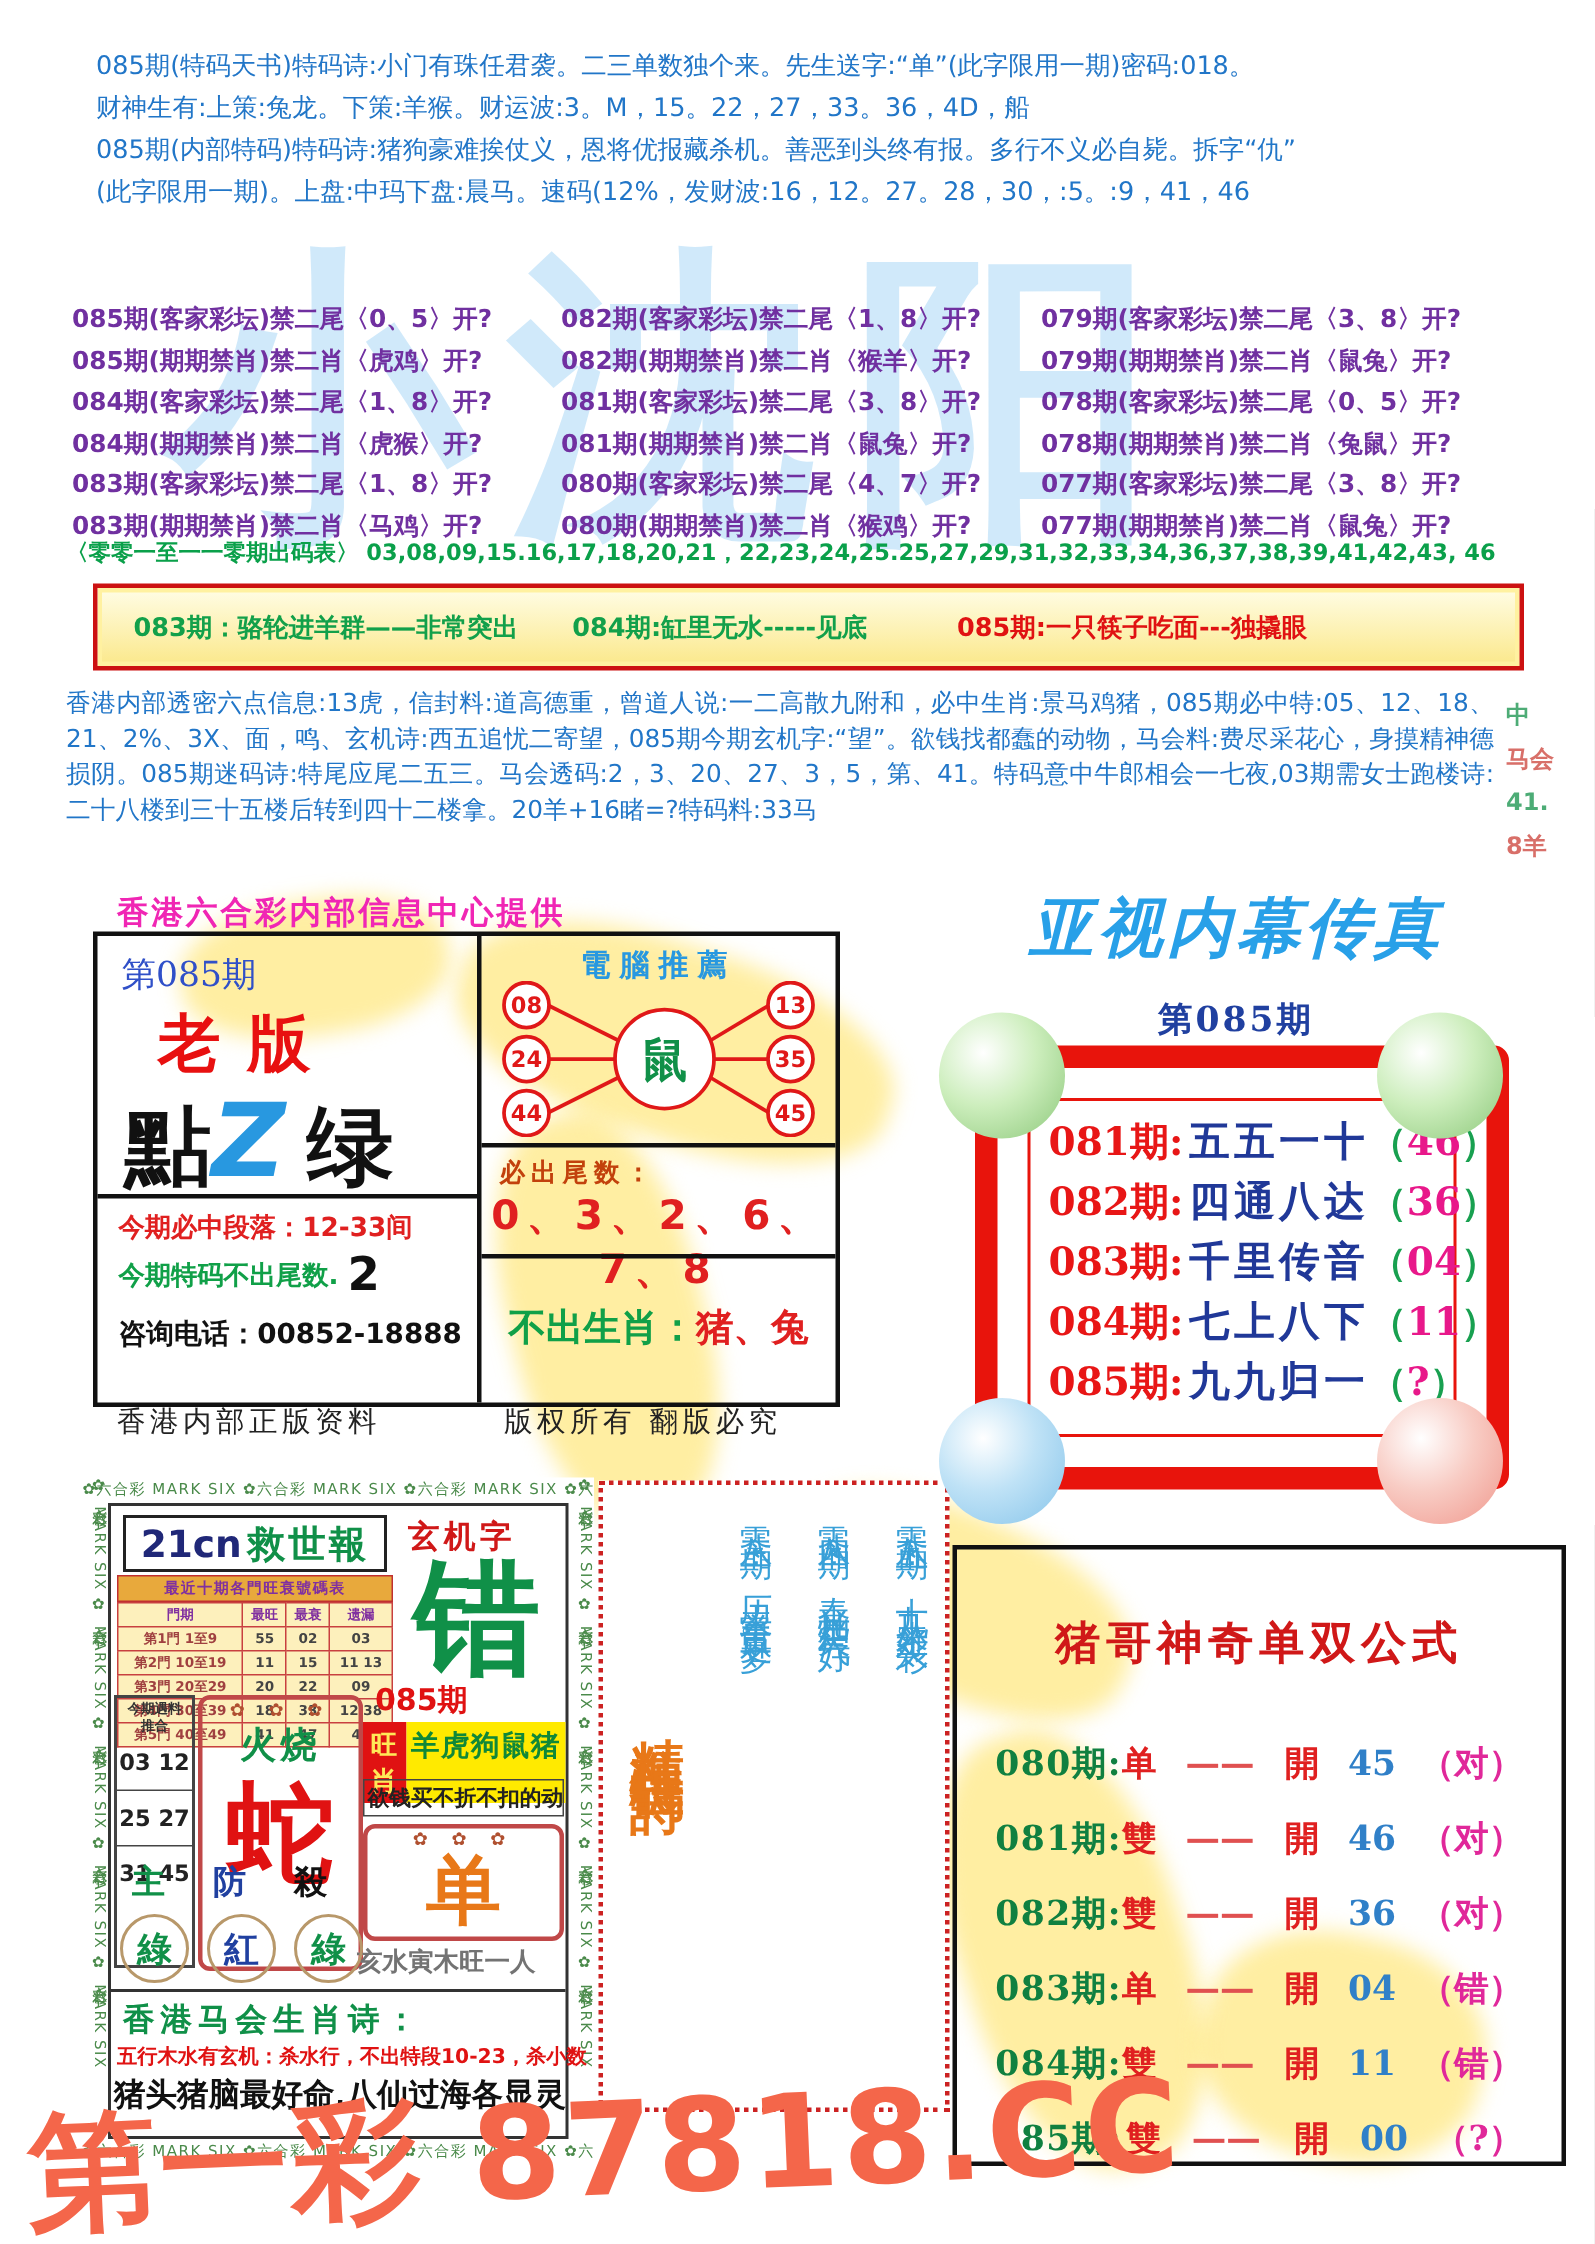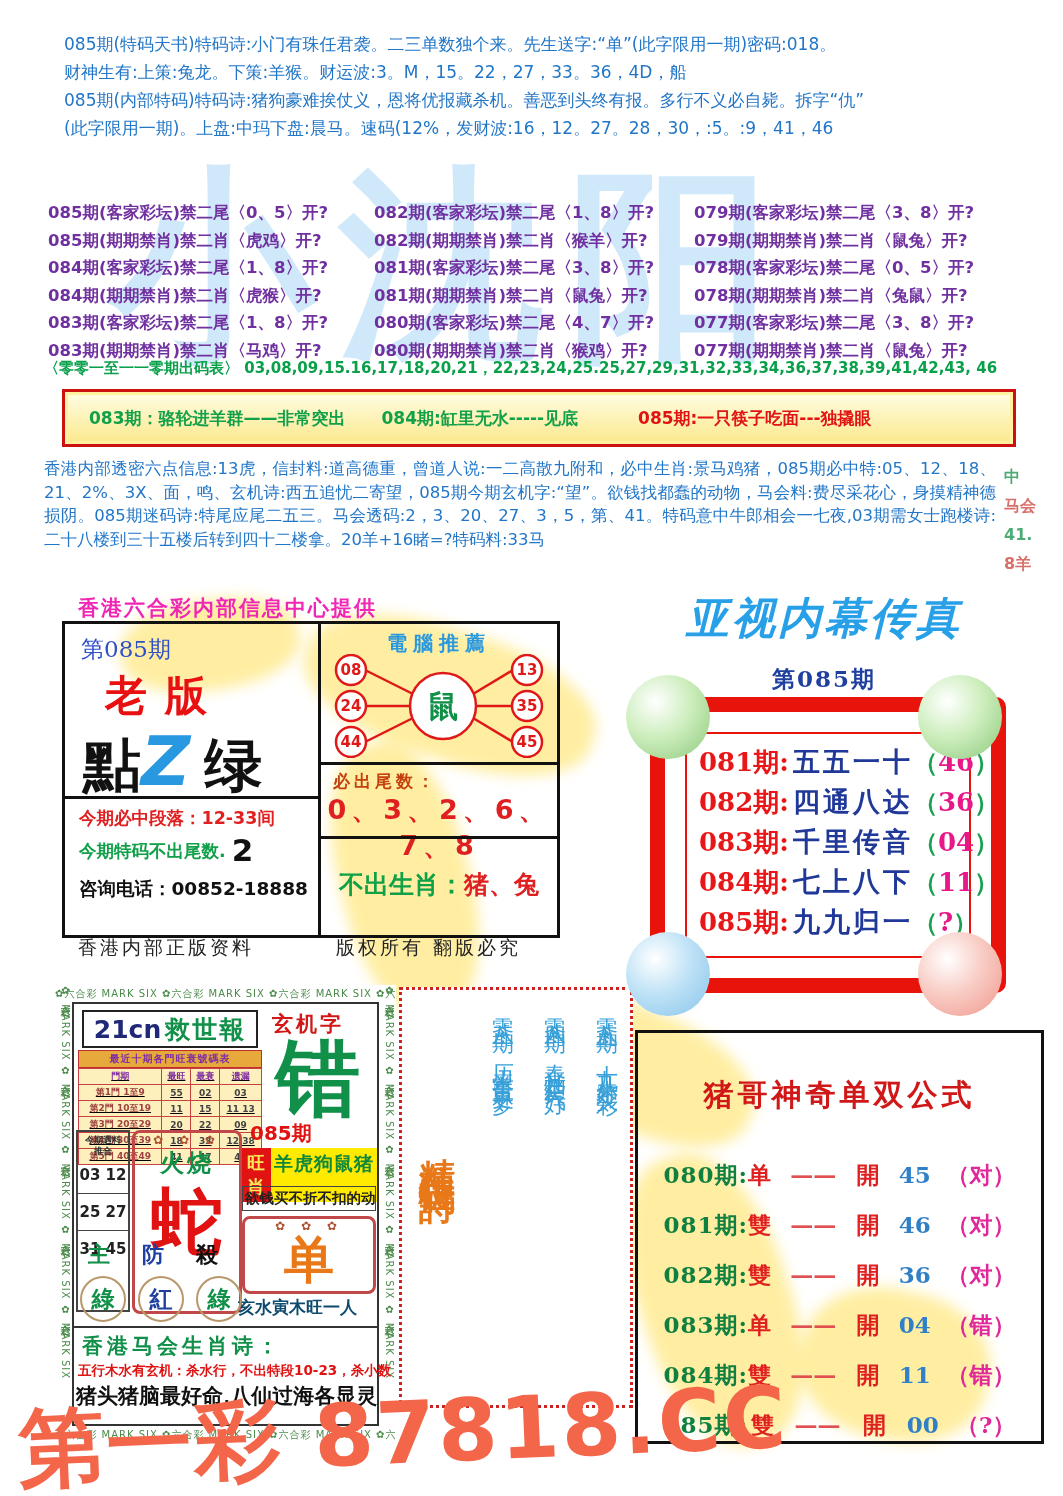--- a/index.html
+++ b/index.html
@@ -104,21 +104,21 @@
   .masthead{position:absolute;left:8px;top:6px;width:172px;height:34px;border:2px solid #222;
             display:flex;align-items:center;justify-content:center;white-space:nowrap;}
   .mh-pre{color:#202878;font-size:25px;font-weight:bold;}
   .mh-name{color:#109048;font-size:25px;font-weight:bold;font-family:"DejaVu Serif",serif;letter-spacing:2px;margin-left:4px;}
   .xuanji-lb{position:absolute;left:198px;top:6px;color:#d01818;font-size:21px;font-weight:bold;letter-spacing:3px;}
   .xuanji-ch{position:absolute;left:202px;top:28px;color:#109048;font-size:84px;font-weight:bold;
              font-family:"DejaVu Serif",serif;line-height:92px;}
   .ntable-wrap{position:absolute;left:4px;top:46px;width:184px;}
   .ntable-title{background:#e8a93c;border:1px solid #c03030;color:#8030a0;font-size:10px;
                 font-weight:bold;text-align:center;padding:1px 0;letter-spacing:1px;}
-  table.ntable{border-collapse:collapse;width:100%;background:#fdf0bc;text-decoration:underline;}
+  table.ntable{border-collapse:collapse;width:100%;background:#fdf0bc;}
   table.ntable th,table.ntable td{border:1px solid #c84040;font-size:9px;padding:1px 2px;text-align:center;}
   table.ntable th{color:#8030a0;font-weight:bold;}
   td.gate{color:#a04040;font-weight:bold;white-space:nowrap;}
   td.num{color:#444;font-weight:bold;}
   .tuijian{position:absolute;left:2px;top:126px;width:50px;height:178px;border:2px solid #444;
            display:flex;flex-direction:column;align-items:center;}
   .tj-lb{font-size:9px;color:#333;font-weight:bold;text-align:center;line-height:11px;margin-top:3px;}
   .tj-num{font-size:15px;font-weight:bold;color:#222;border-top:1.5px solid #444;width:100%;
           text-align:center;padding:9px 0;}
   .tj-num:first-of-type{border-top:none;}
@@ -129,21 +129,21 @@
   .snake{color:#e01212;font-size:72px;font-weight:bold;font-family:"DejaVu Serif",serif;line-height:86px;}
   .news-issue{position:absolute;left:176px;top:116px;color:#e01212;font-size:20px;font-weight:bold;}
   .wangxiao{position:absolute;left:168px;top:144px;display:flex;align-items:stretch;}
   .wx-lb{background:#e01212;color:#ffe858;font-size:18px;font-weight:bold;padding:3px 5px;}
   .wx-vl{background:#ffea00;color:#108838;font-size:19px;font-weight:bold;padding:3px 3px;letter-spacing:1px;white-space:nowrap;}
   .yuqian{position:absolute;left:168px;top:182px;width:128px;border:1.5px solid #444;color:#222;
           font-size:14.5px;font-weight:bold;padding:2px 2px;text-align:center;white-space:nowrap;overflow:hidden;}
   .dan-frame{position:absolute;left:168px;top:212px;width:128px;height:72px;border:3px solid #c04848;
              border-radius:8px;text-align:center;}
   .dan-ch{color:#e87818;font-size:50px;font-weight:bold;font-family:"DejaVu Serif",serif;line-height:54px;}
-  .haishui{position:absolute;left:164px;top:292px;color:#0c4a6e;font-size:17px;font-weight:bold;white-space:nowrap;}
+  .haishui{position:absolute;left:164px;top:292px;color:#737373;font-size:17px;font-weight:bold;white-space:nowrap;}
   .zfs{position:absolute;left:14px;top:236px;display:flex;gap:32px;font-size:22px;font-weight:bold;
        font-family:"DejaVu Serif",serif;}
   .zfs .z1{color:#109048;} .zfs .z2{color:#2040a0;} .zfs .z3{color:#111;}
   .cir-row{position:absolute;left:6px;top:272px;display:flex;gap:12px;}
   .cir{width:42px;height:42px;border:2px solid #b8986a;border-radius:50%;display:flex;align-items:center;
        justify-content:center;font-size:23px;font-weight:bold;font-family:"DejaVu Serif",serif;}
   .cir-g{color:#109048;} .cir-b{color:#2040a0;}
   .news-div{position:absolute;left:0;top:322px;width:100%;height:2px;background:#333;}
   .shengxiao{position:absolute;left:8px;top:328px;color:#109048;font-size:21px;font-weight:bold;letter-spacing:4px;}
   .wuxing{position:absolute;left:4px;top:358px;color:#e01212;font-size:13.5px;font-weight:bold;white-space:nowrap;}

